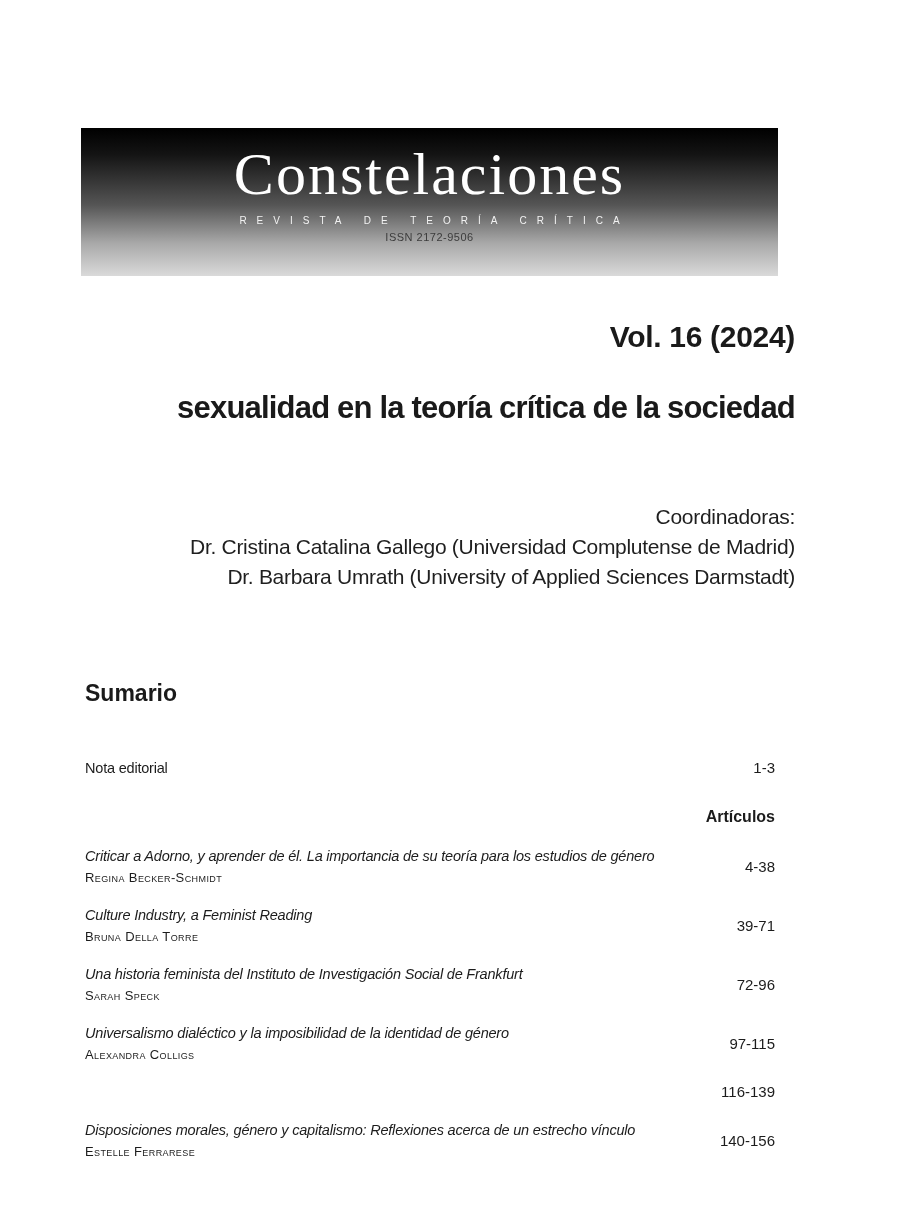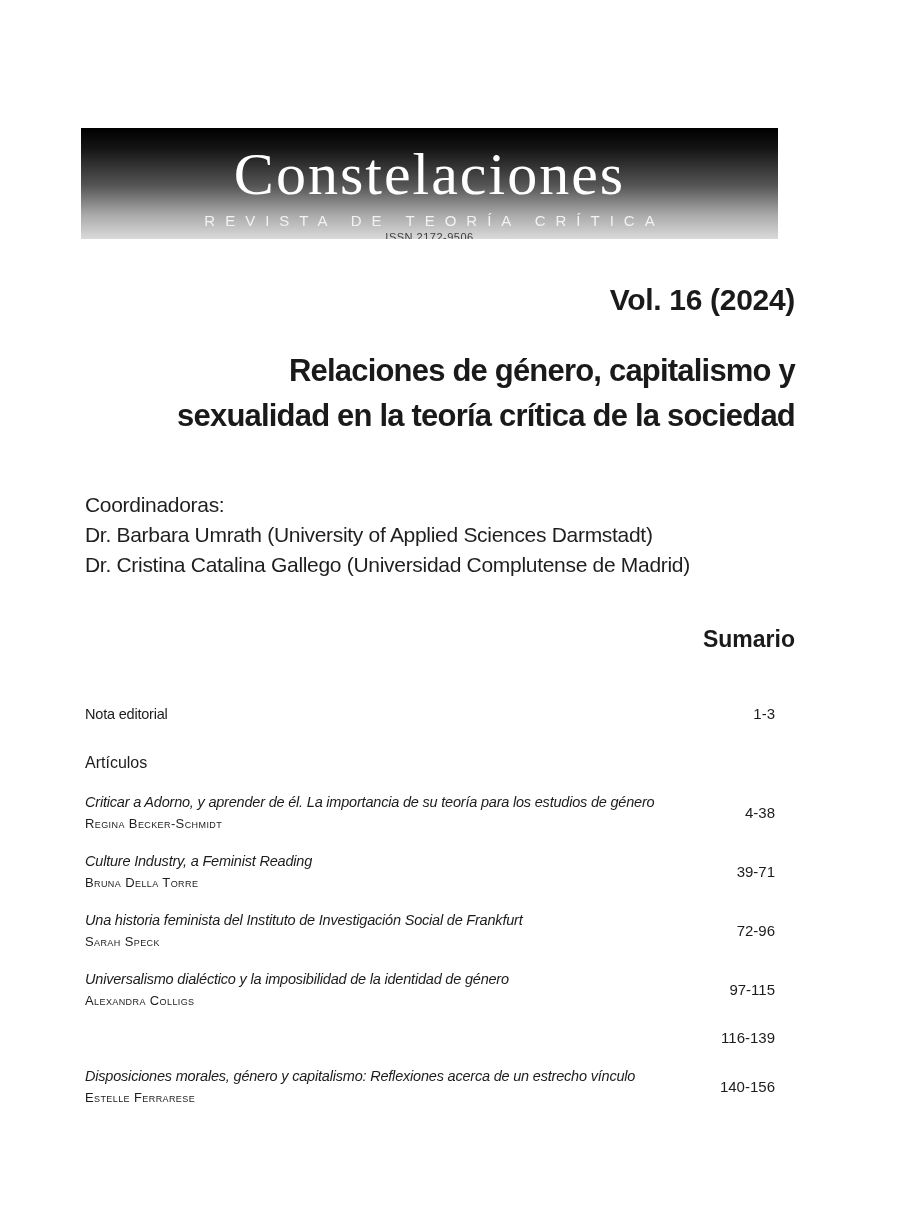--- a/index.html
+++ b/index.html
@@ -14,36 +14,36 @@
     position:relative;
     width:901px; height:1231px;
     padding:0 106px 0 85px;
     background:#ffffff;
   }
 
   
   .banner {
     margin-top:128px;
     margin-left:-4px;
-    width:697px; height:111px;
+    width:697px; height:148px;
     background:linear-gradient(to bottom, #000000 0%, #141414 18%, #555555 52%, #a9a9a9 78%, #dadada 100%);
     display:flex; flex-direction:column; align-items:center;
     overflow:hidden;
   }
   .banner-title {
     margin-top:14px;
     font-family:"Liberation Serif", serif;
     font-size:60px; line-height:64px;
     color:#ffffff;
     letter-spacing:2px;
     white-space:nowrap;
   }
   .banner-subtitle {
     margin-top:7px;
-    font-size:15px; line-height:16px;
+    font-size:10px; line-height:16px;
     color:#f2f2f2;
     letter-spacing:10px;
     text-indent:10px;
     white-space:nowrap;
   }
   .banner-issn {
     margin-top:2px;
     font-size:11px; line-height:12px;
     color:#3c3c3c;
     letter-spacing:0.5px;
@@ -58,32 +58,32 @@
     letter-spacing:-0.3px;
   }
   .issue-title {
     margin-top:34px;
     text-align:right;
     font-size:31px; font-weight:bold;
     line-height:45px;
     letter-spacing:-0.8px;
   }
   .coordinators {
-    margin-top:52px;
-    text-align:left;
+    margin-top:72px;
+    text-align:right;
     font-size:21px;
     line-height:30px;
     letter-spacing:-0.3px;
     color:#1f1f1f;
   }
 
   
   .sumario-heading {
-    margin-top:46px;
-    text-align:right;
+    margin-top:88px;
+    text-align:left;
     font-size:23px; font-weight:bold;
     line-height:27px;
   }
   .toc {
     margin-top:50px;
     width:690px;
     font-size:14.5px;
     letter-spacing:-0.2px;
     color:#1c1c1c;
   }
@@ -91,22 +91,22 @@
   .toc-note-title { line-height:22px; }
   .toc-pages {
     margin-left:auto;
     white-space:nowrap;
     font-size:15px;
     line-height:22px;
     letter-spacing:0;
   }
   .section-heading {
     margin-top:28px; margin-bottom:18px;
-    text-align:left;
-    font-size:16px; font-weight:normal;
+    text-align:right;
+    font-size:16px; font-weight:bold;
     line-height:20px;
     letter-spacing:0;
   }
   .article-row { margin-bottom:16px; }
   .article-main { width:610px; }
   .article-title {
     font-style:italic;
     line-height:22px;
   }
   .article-author {
@@ -123,28 +123,27 @@
 
   <div class="banner">
     <div class="banner-title">Constelaciones</div>
     <div class="banner-subtitle">REVISTA DE TEORÍA CRÍTICA</div>
     <div class="banner-issn">ISSN 2172-9506</div>
   </div>
 
   <div class="volume">Vol. 16 (2024)</div>
 
   <div class="issue-title">
-    <div>Relaciones de género, capitalismo y</div>
     <div>sexualidad en la teoría crítica de la sociedad</div>
   </div>
 
   <div class="coordinators">
     <div>Coordinadoras:</div>
+    <div>Dr. Cristina Catalina Gallego (Universidad Complutense de Madrid)</div>
     <div>Dr. Barbara Umrath (University of Applied Sciences Darmstadt)</div>
-    <div>Dr. Cristina Catalina Gallego (Universidad Complutense de Madrid)</div>
   </div>
 
   <div class="sumario-heading">Sumario</div>
 
   <div class="toc">
 
     <div class="toc-row">
       <div class="toc-note-title">Nota editorial</div>
       <div class="toc-pages">1-3</div>
     </div>

